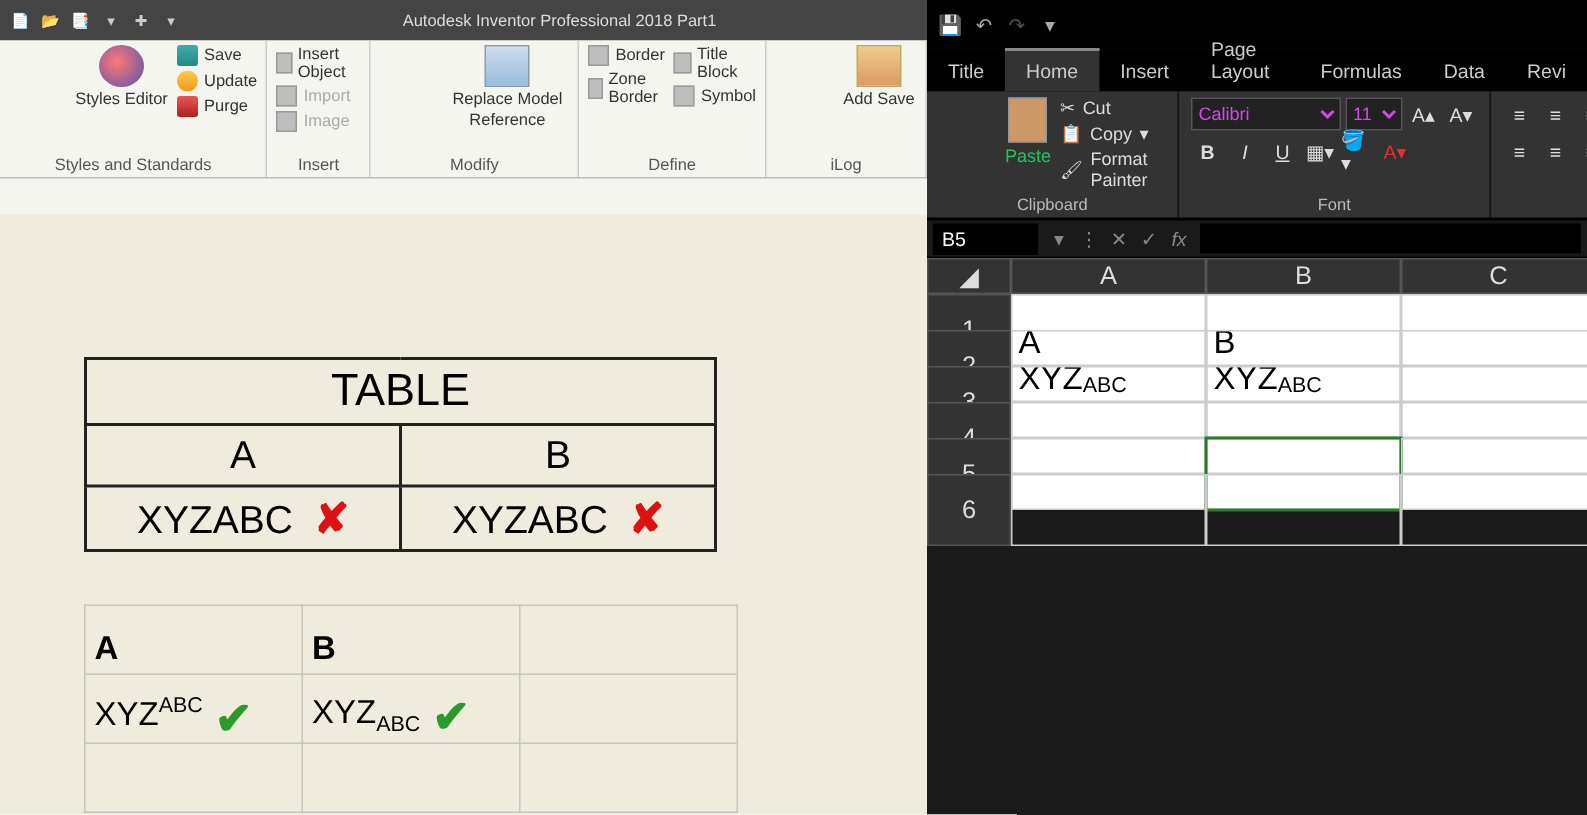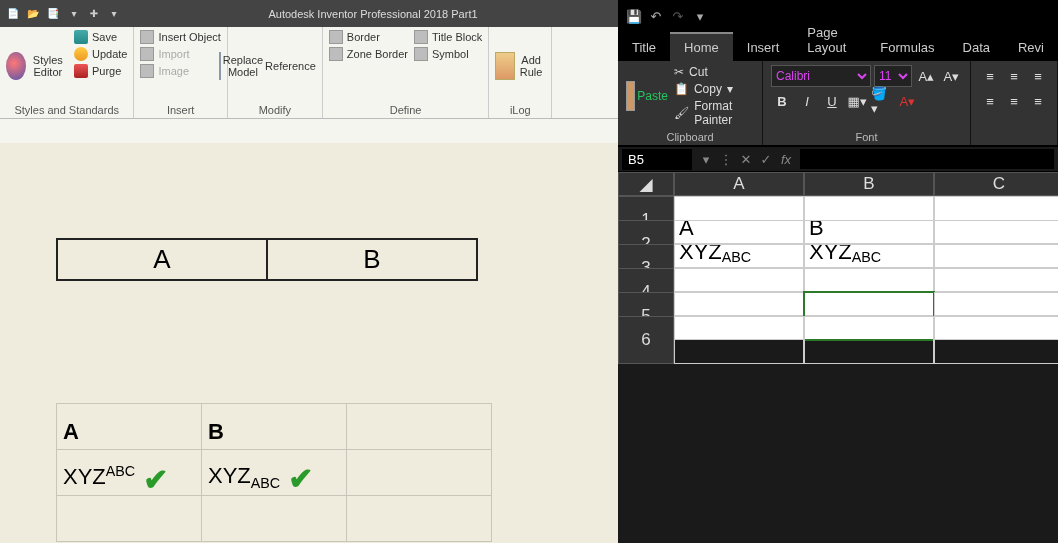--- a/index.html
+++ b/index.html
@@ -14,21 +14,21 @@
 
   .inv-tabs { height: 24px; background: #444; display: flex; align-items: flex-end; font-size: 12px; color: #eee; padding-left: 0; }
   .inv-tab { padding: 4px 14px 4px; cursor: default; }
   .inv-tab.active { background: #f5f5f0; color: #3a7a3a; }
   .inv-tabs .micon { width: 20px; height: 14px; margin-left: 6px; background: #222; border-radius: 3px; display:inline-block; }
 
   .inv-ribbon { height: 92px; background: #f5f5f0; border-bottom: 1px solid #bbb; display: flex; font-size: 11px; color: #333; }
   .rgroup { border-right: 1px solid #ccc; display: flex; flex-direction: column; justify-content: space-between; padding: 3px 6px 2px; }
   .rgroup-body { display: flex; gap: 6px; flex: 1; }
   .rgroup-label { text-align: center; font-size: 11px; color: #555; padding-top: 2px; }
-  .bigbtn { display: flex; flex-direction: row; align-items: center; justify-content: flex-end; width: 62px; gap: 2px; text-align:center; }
+  .bigbtn { display: flex; flex-direction: column; align-items: center; justify-content: flex-start; width: 62px; gap: 2px; text-align:center;margin-left:44px; }
   .bigbtn .ic { width: 30px; height: 28px; display:inline-block; }
   .smallcol { display: flex; flex-direction: column; gap: 3px; }
   .smallbtn { display: flex; align-items: center; gap: 4px; font-size: 11px; color: #333; }
   .smallbtn.dis { color: #aaa; }
   .smallbtn .ic { width: 14px; height: 14px; display:inline-block; }
 
   .inv-canvas { position: absolute; top: 143px; left: 0; right: 0; bottom: 0; background: #efecde; }
   .inv-table { position: absolute; left: 56px; top: 95px; border-collapse: collapse; background: #efecde; }
   .inv-table td { border: 2px solid #222; font-family: Tahoma, sans-serif; font-size: 26px; text-align: center; padding: 4px 12px; }
   .inv-table .hdr { font-size: 30px; }
@@ -171,33 +171,40 @@
             </div>
         </div>
       </div>
       <div class="rgroup-label">Define</div>
     </div>
 
     <div class="rgroup">
       <div class="rgroup-body">
         <div class="bigbtn" style="width:50px">
           <span class="ic ic-addrule"></span>
-          <span>Add Rule</span>
+          <span>Add Save</span>
         </div>
       </div>
       <div class="rgroup-label">iLog</div>
     </div>
   </div>
 
   <div class="inv-canvas">
     <table class="inv-table">
       <tbody>
+          <tr>
+            <td colspan="2" class="hdr">TABLE</td>
+          </tr>
       <tr>
         <td style="width:210px">A</td>
         <td style="width:210px">B</td>
+      </tr>
+      <tr>
+        <td><span>XYZABC</span><span class="redx">✘</span></td>
+        <td><span>XYZABC</span><span class="redx">✘</span></td>
       </tr>
     </tbody>
       </table>
 
     <table class="inv-table2">
       <tbody>
           <tr>
         <td><b>A</b></td>
         <td><b>B</b></td>
         <td></td>

